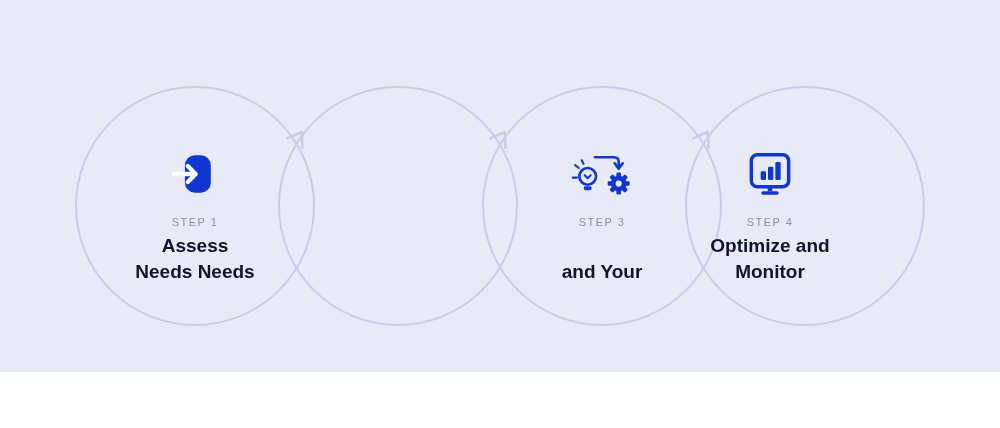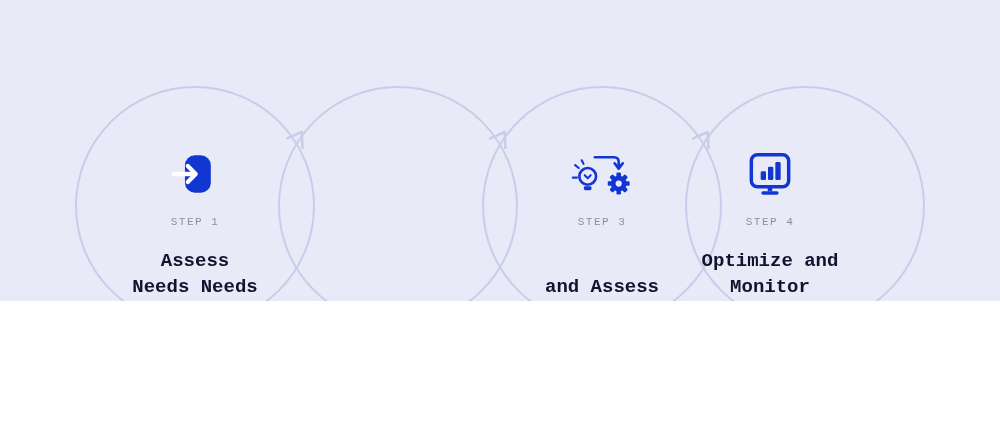--- a/index.html
+++ b/index.html
@@ -1,21 +1,21 @@
 <!DOCTYPE html>
 <html><head>
 <meta charset="utf-8">
 <style>
   html,body{margin:0;padding:0;}
   .stage{
     position:relative;
-    width:1000px;height:301px;
+    width:1000px;height:372px;
     background:#E8EAF8;
     overflow:hidden;
-    font-family:Liberation Mono, monospace;
+    font-family:Liberation Sans, sans-serif;
   }
   .diagram-svg{position:absolute;left:0;top:0;}
   .step{
     position:absolute;
     top:146px;
     width:210px;
     text-align:center;
   }
   .step-1{left:90px;}
   .step-2{left:293px;}
@@ -26,21 +26,21 @@
     display:flex;align-items:center;justify-content:center;
   }
   .step-label{
     margin-top:14px;
     font-size:11px;
     letter-spacing:1.5px;
     color:#8B90A6;
     text-transform:uppercase;
   }
   .step-title{
-    margin-top:21px;
+    margin-top:5px;
     font-size:19px;
     line-height:1.35;
     font-weight:700;
     color:#10142E;
   }
 </style>
 </head>
 <body>
 
 <div class="stage">
@@ -100,21 +100,21 @@
             <rect x="-1.9" y="-9.2" width="3.8" height="18.4" rx="1" transform="rotate(135)"></rect>
             <circle r="6.6"></circle>
           </g>
           <circle r="2.6" fill="#E8EAF8"></circle>
         </g>
       </svg>
     </div>
     <div class="step-label">STEP 3</div>
     <div class="step-title">
       <br>
-      <span>and Assess</span>
+      <span>and Your</span>
     </div>
   </div>
 
   <div class="step step-4">
     <div class="icon-wrap">
       <svg width="48" height="44" viewBox="0 0 36 33">
         <rect x="4" y="2" width="28" height="24" rx="4.5" fill="none" stroke="#1236D2" stroke-width="2.6"></rect>
         <g fill="#1236D2">
           <rect x="11" y="14.5" width="4" height="6.5" rx="1"></rect>
           <rect x="16.5" y="11" width="4" height="10" rx="1"></rect>

